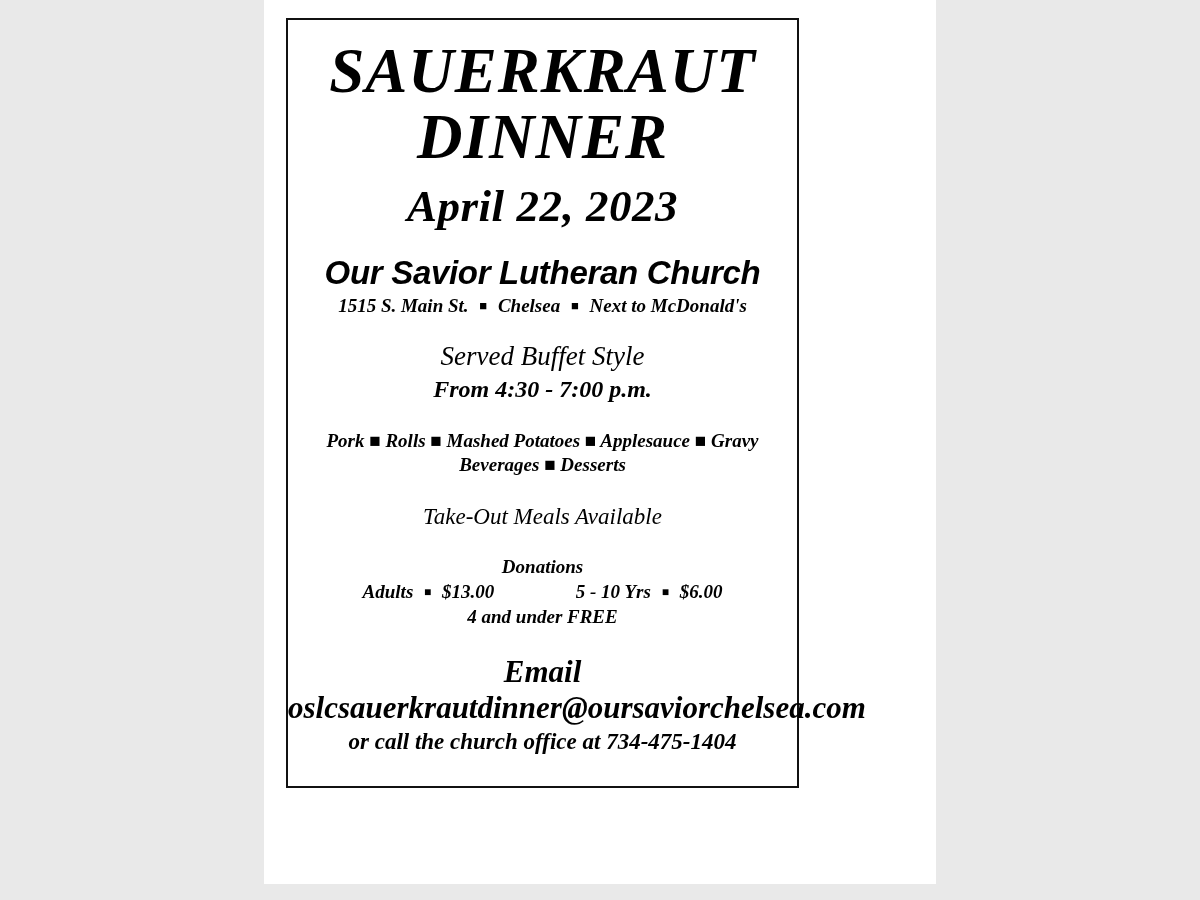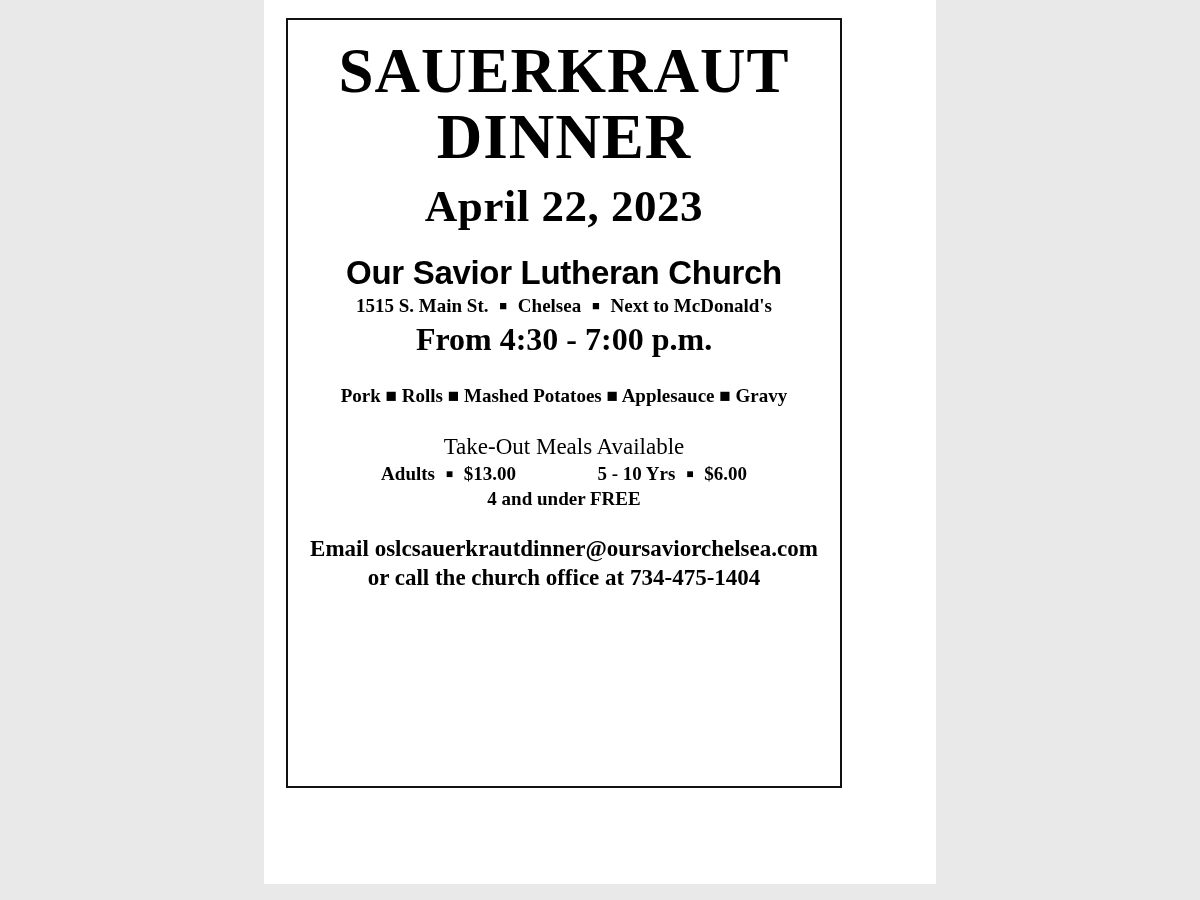--- a/index.html
+++ b/index.html
@@ -18,25 +18,26 @@
     left: 264px;
     top: 0px;
     width: 672px;
     height: 884px;
     background: #ffffff;
   }
   #flyer-border {
     position: absolute;
     left: 22px;
     top: 18px;
-    width: 556px;
+    width: 513px;
     height: 770px;
     border: 2px solid #111111;
     box-sizing: border-box;
     background: #ffffff;
+    font-style: italic;
   }
   .inner {
     position: absolute;
     left: 0;
     right: 0;
     top: 0;
     text-align: center;
     color: #000000;
   }
 
@@ -77,21 +78,21 @@
     margin: 0 6px;
   }
 
   .buffet {
     font-size: 27px;
     margin-top: 24px;
     font-family: "Liberation Serif", serif;
   }
   .hours {
     font-weight: bold;
-    font-size: 32px;
+    font-size: 24px;
     margin-top: 4px;
   }
 
   .menu {
     font-weight: bold;
     font-size: 19px;
     margin-top: 26px;
     line-height: 1.3;
     font-family: "Liberation Serif", serif;
   }
@@ -125,21 +126,21 @@
     margin: 0 6px;
   }
   .donations-free {
     font-weight: bold;
     font-size: 19px;
     margin-top: 3px;
   }
 
   .email {
     font-weight: bold;
-    font-size: 23px;
+    font-size: 31px;
     margin-top: 26px;
   }
   .phone {
     font-weight: bold;
     font-size: 23px;
     margin-top: 3px;
   }
 </style>
 </head>
 <body>
@@ -158,28 +159,31 @@
       <div class="church">Our Savior Lutheran Church</div>
 
       <div class="address">
         <span>1515 S. Main St.</span>
         <span class="sq">■</span>
         <span>Chelsea</span>
         <span class="sq">■</span>
         <span>Next to McDonald's</span>
       </div>
 
+      <div class="buffet">Served Buffet Style</div>
       <div class="hours">From  4:30 - 7:00 p.m.</div>
 
       <div class="menu">
         <div>Pork ■ Rolls ■ Mashed Potatoes ■ Applesauce ■ Gravy</div>
+        <div>Beverages ■ Desserts</div>
       </div>
 
       <div class="takeout">Take-Out Meals Available</div>
 
+      <div class="donations-title">Donations</div>
       <div class="donations-row">
         <span>Adults</span>
         <span class="sq">■</span>
         <span>$13.00</span>
         <span class="gap"></span>
         <span>5 - 10 Yrs</span>
         <span class="sq">■</span>
         <span>$6.00</span>
       </div>
       <div class="donations-free">4 and under FREE</div>

